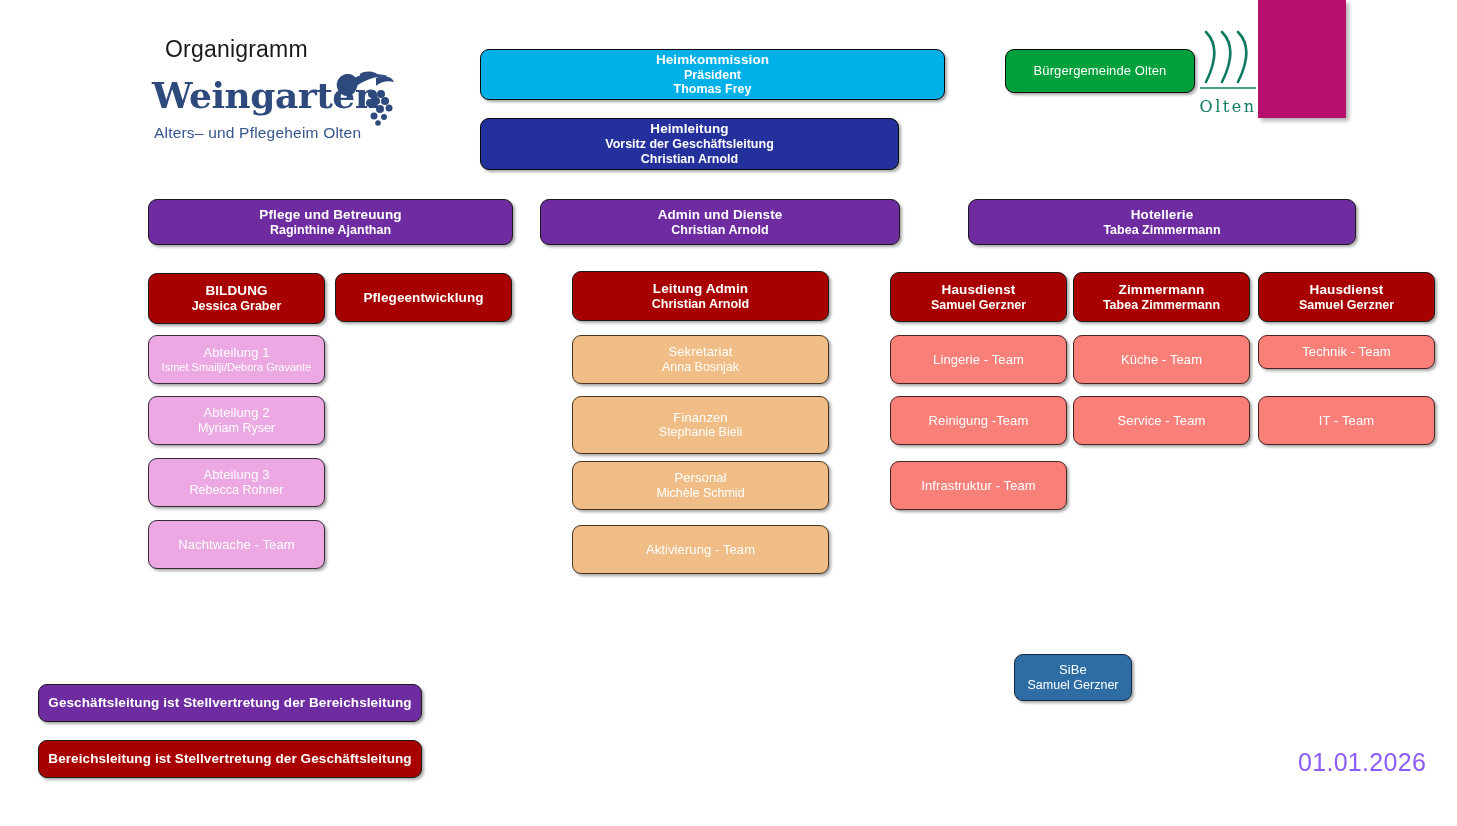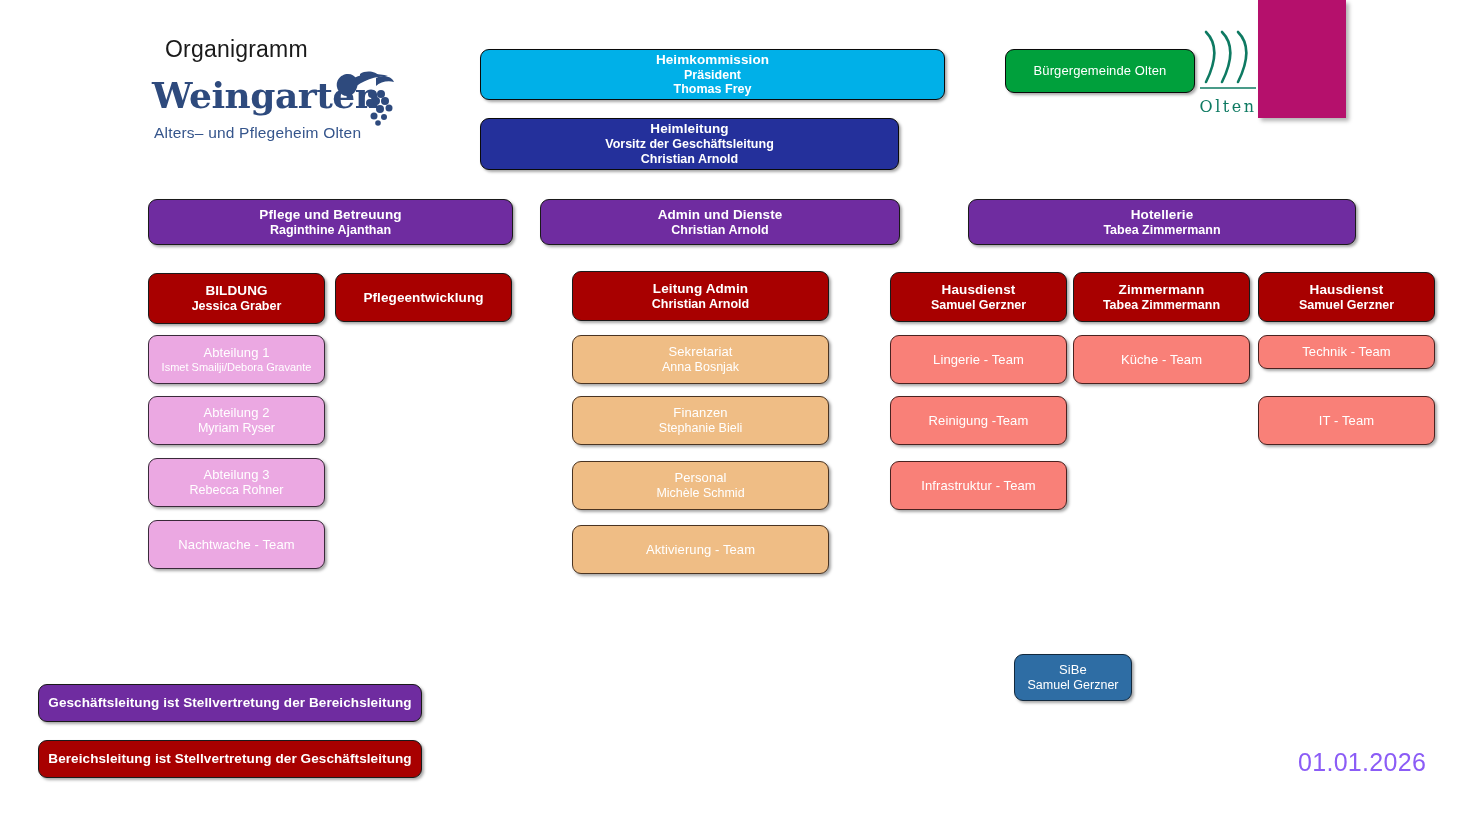--- a/index.html
+++ b/index.html
@@ -233,21 +233,21 @@
   <div class="node c-darkred strong" style="left:572px; top:271px; width:257px; height:50px;">
     <div class="t1">Leitung Admin</div>
     <div class="t2">Christian Arnold</div>
   </div>
 
   <div class="node c-tan soft" style="left:572px; top:335px; width:257px; height:49px;">
     <div class="t1">Sekretariat</div>
     <div class="t2">Anna Bosnjak</div>
   </div>
 
-  <div class="node c-tan soft" style="left:572px; top:396px; width:257px; height:49px;">
+  <div class="node c-tan soft" style="left:572px; top:396px; width:257px; height:58px;">
     <div class="t1">Finanzen</div>
     <div class="t2">Stephanie Bieli</div>
   </div>
 
   <div class="node c-tan soft" style="left:572px; top:461px; width:257px; height:49px;">
     <div class="t1">Personal</div>
     <div class="t2">Michèle Schmid</div>
   </div>
 
   <div class="node c-tan soft" style="left:572px; top:525px; width:257px; height:49px;">
@@ -283,20 +283,23 @@
   </div>
 
   <div class="node c-salmon soft" style="left:1258px; top:335px; width:177px; height:34px;">
     <div class="t1">Technik - Team</div>
   </div>
 
   <div class="node c-salmon soft" style="left:890px; top:396px; width:177px; height:49px;">
     <div class="t1">Reinigung -Team</div>
   </div>
 
+  <div class="node c-salmon soft" style="left:1073px; top:396px; width:177px; height:49px;">
+    <div class="t1">Service - Team</div>
+  </div>
 
   <div class="node c-salmon soft" style="left:1258px; top:396px; width:177px; height:49px;">
     <div class="t1">IT - Team</div>
   </div>
 
   <div class="node c-salmon soft" style="left:890px; top:461px; width:177px; height:49px;">
     <div class="t1">Infrastruktur - Team</div>
   </div>
 
   <div class="node c-steel soft" style="left:1014px; top:654px; width:118px; height:47px;">

